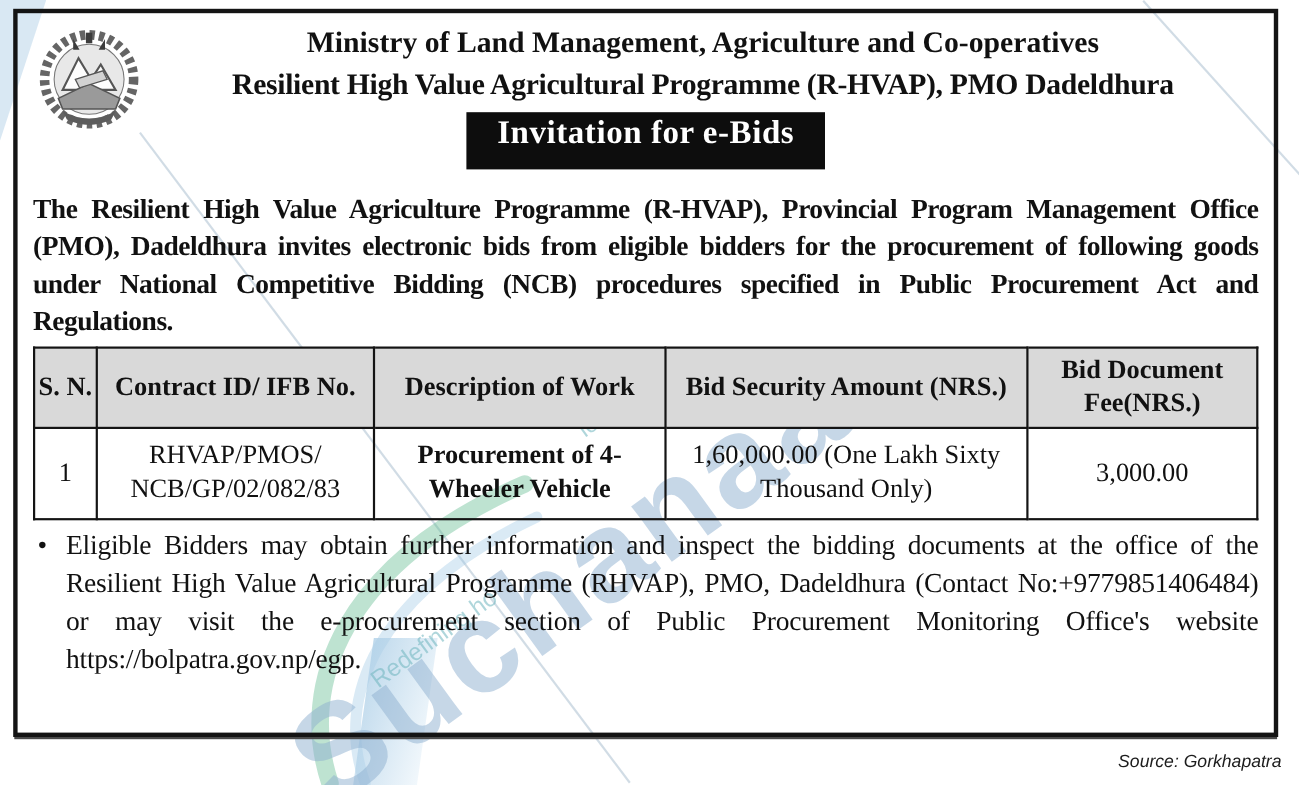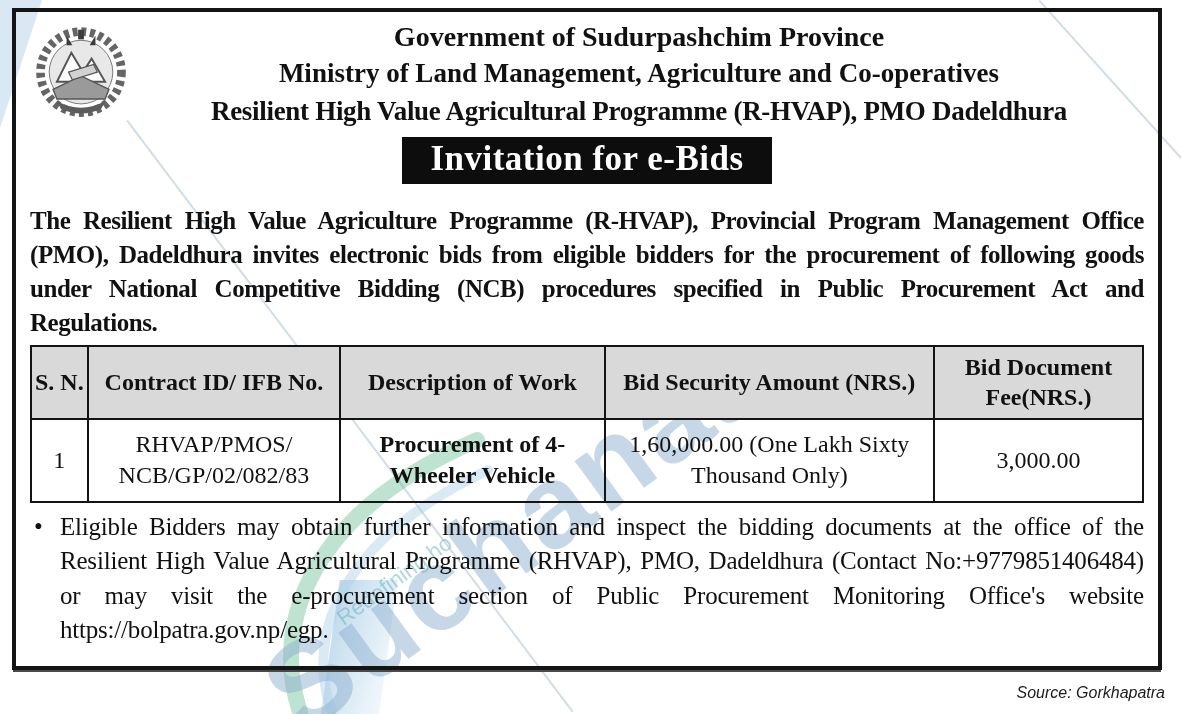--- a/index.html
+++ b/index.html
@@ -33,21 +33,21 @@
     box-shadow:0 3px 0 -1px #4a4a4a;
     padding:6px 14px 0 14px;
   }
   .emblem{position:absolute;left:12px;top:10px;width:106px;height:106px;}
   .hdr{padding-left:104px;text-align:center;line-height:1.18;}
   .hdr-line1{font-size:28px;font-weight:700;margin-top:2px;}
   .hdr-line2{font-size:27px;font-weight:700;margin-top:5px;}
   .hdr-line3{font-size:27px;font-weight:700;margin-top:6px;letter-spacing:-0.3px;}
   .banner-wrap{text-align:center;margin-top:9px;}
   .banner{display:inline-block;background:#0d0d0d;color:#ffffff;font-weight:700;
-    font-size:35px;padding:2px 28px 5px 28px;letter-spacing:.5px;}
+    font-size:30px;padding:2px 28px 16px 28px;letter-spacing:.5px;}
   .dateline{text-align:center;font-size:25px;font-weight:700;margin-top:7px;}
   .dateline sup{font-size:14px;}
   .intro{margin-top:20px;font-size:25px;line-height:1.36;text-align:justify;letter-spacing:-0.45px;font-weight:bold;}
   
   table.bids{width:100%;border-collapse:collapse;margin-top:5px;table-layout:fixed;border-radius:31px;}
   table.bids th,table.bids td{border:2px solid #141414;text-align:center;font-size:24px;}
   table.bids th{background:#d9d9d9;font-weight:700;line-height:1.28;padding:5px 3px;}
   table.bids td{padding:9px 3px;line-height:1.3;background:transparent;}
   .cell-desc{font-weight:700;}
   
@@ -85,21 +85,20 @@
       <polygon points="30,62 45,32 57,52 66,38 80,62" fill="#fdfdfd" stroke="#555" stroke-width="2"></polygon>
       <polygon points="26,70 55,56 84,70 80,80 30,80" fill="#9a9a9a" stroke="#555" stroke-width="1.5"></polygon>
       <path d="M30,82 Q55,96 80,82 L76,90 Q55,100 34,90 Z" fill="#5c5c5c"></path>
       <polygon points="40,14 46,24 40,24" fill="#3c3c3c"></polygon>
       <polygon points="70,14 64,24 70,24" fill="#3c3c3c"></polygon>
       <rect x="52" y="8" width="6" height="10" fill="#3c3c3c"></rect>
       <path d="M42,52 L68,44 L72,52 L46,60 Z" fill="#d2d2d2" stroke="#555" stroke-width="1.2"></path>
     </svg>
 
     <div class="hdr">
-      <div class="hdr-line1">Government of Sudurpashchim Province</div>
       <div class="hdr-line2">Ministry of Land Management, Agriculture and Co-operatives</div>
       <div class="hdr-line3">Resilient High Value Agricultural Programme (R-HVAP), PMO Dadeldhura</div>
     </div>
 
     <div class="banner-wrap">
       <span class="banner">Invitation for e-Bids</span>
     </div>
 
 
     <div class="intro">The Resilient High Value Agriculture Programme (R-HVAP), Provincial Program Management Office (PMO), Dadeldhura invites electronic bids from eligible bidders for the procurement of following goods under National Competitive Bidding (NCB) procedures specified in Public Procurement Act and Regulations.</div>

